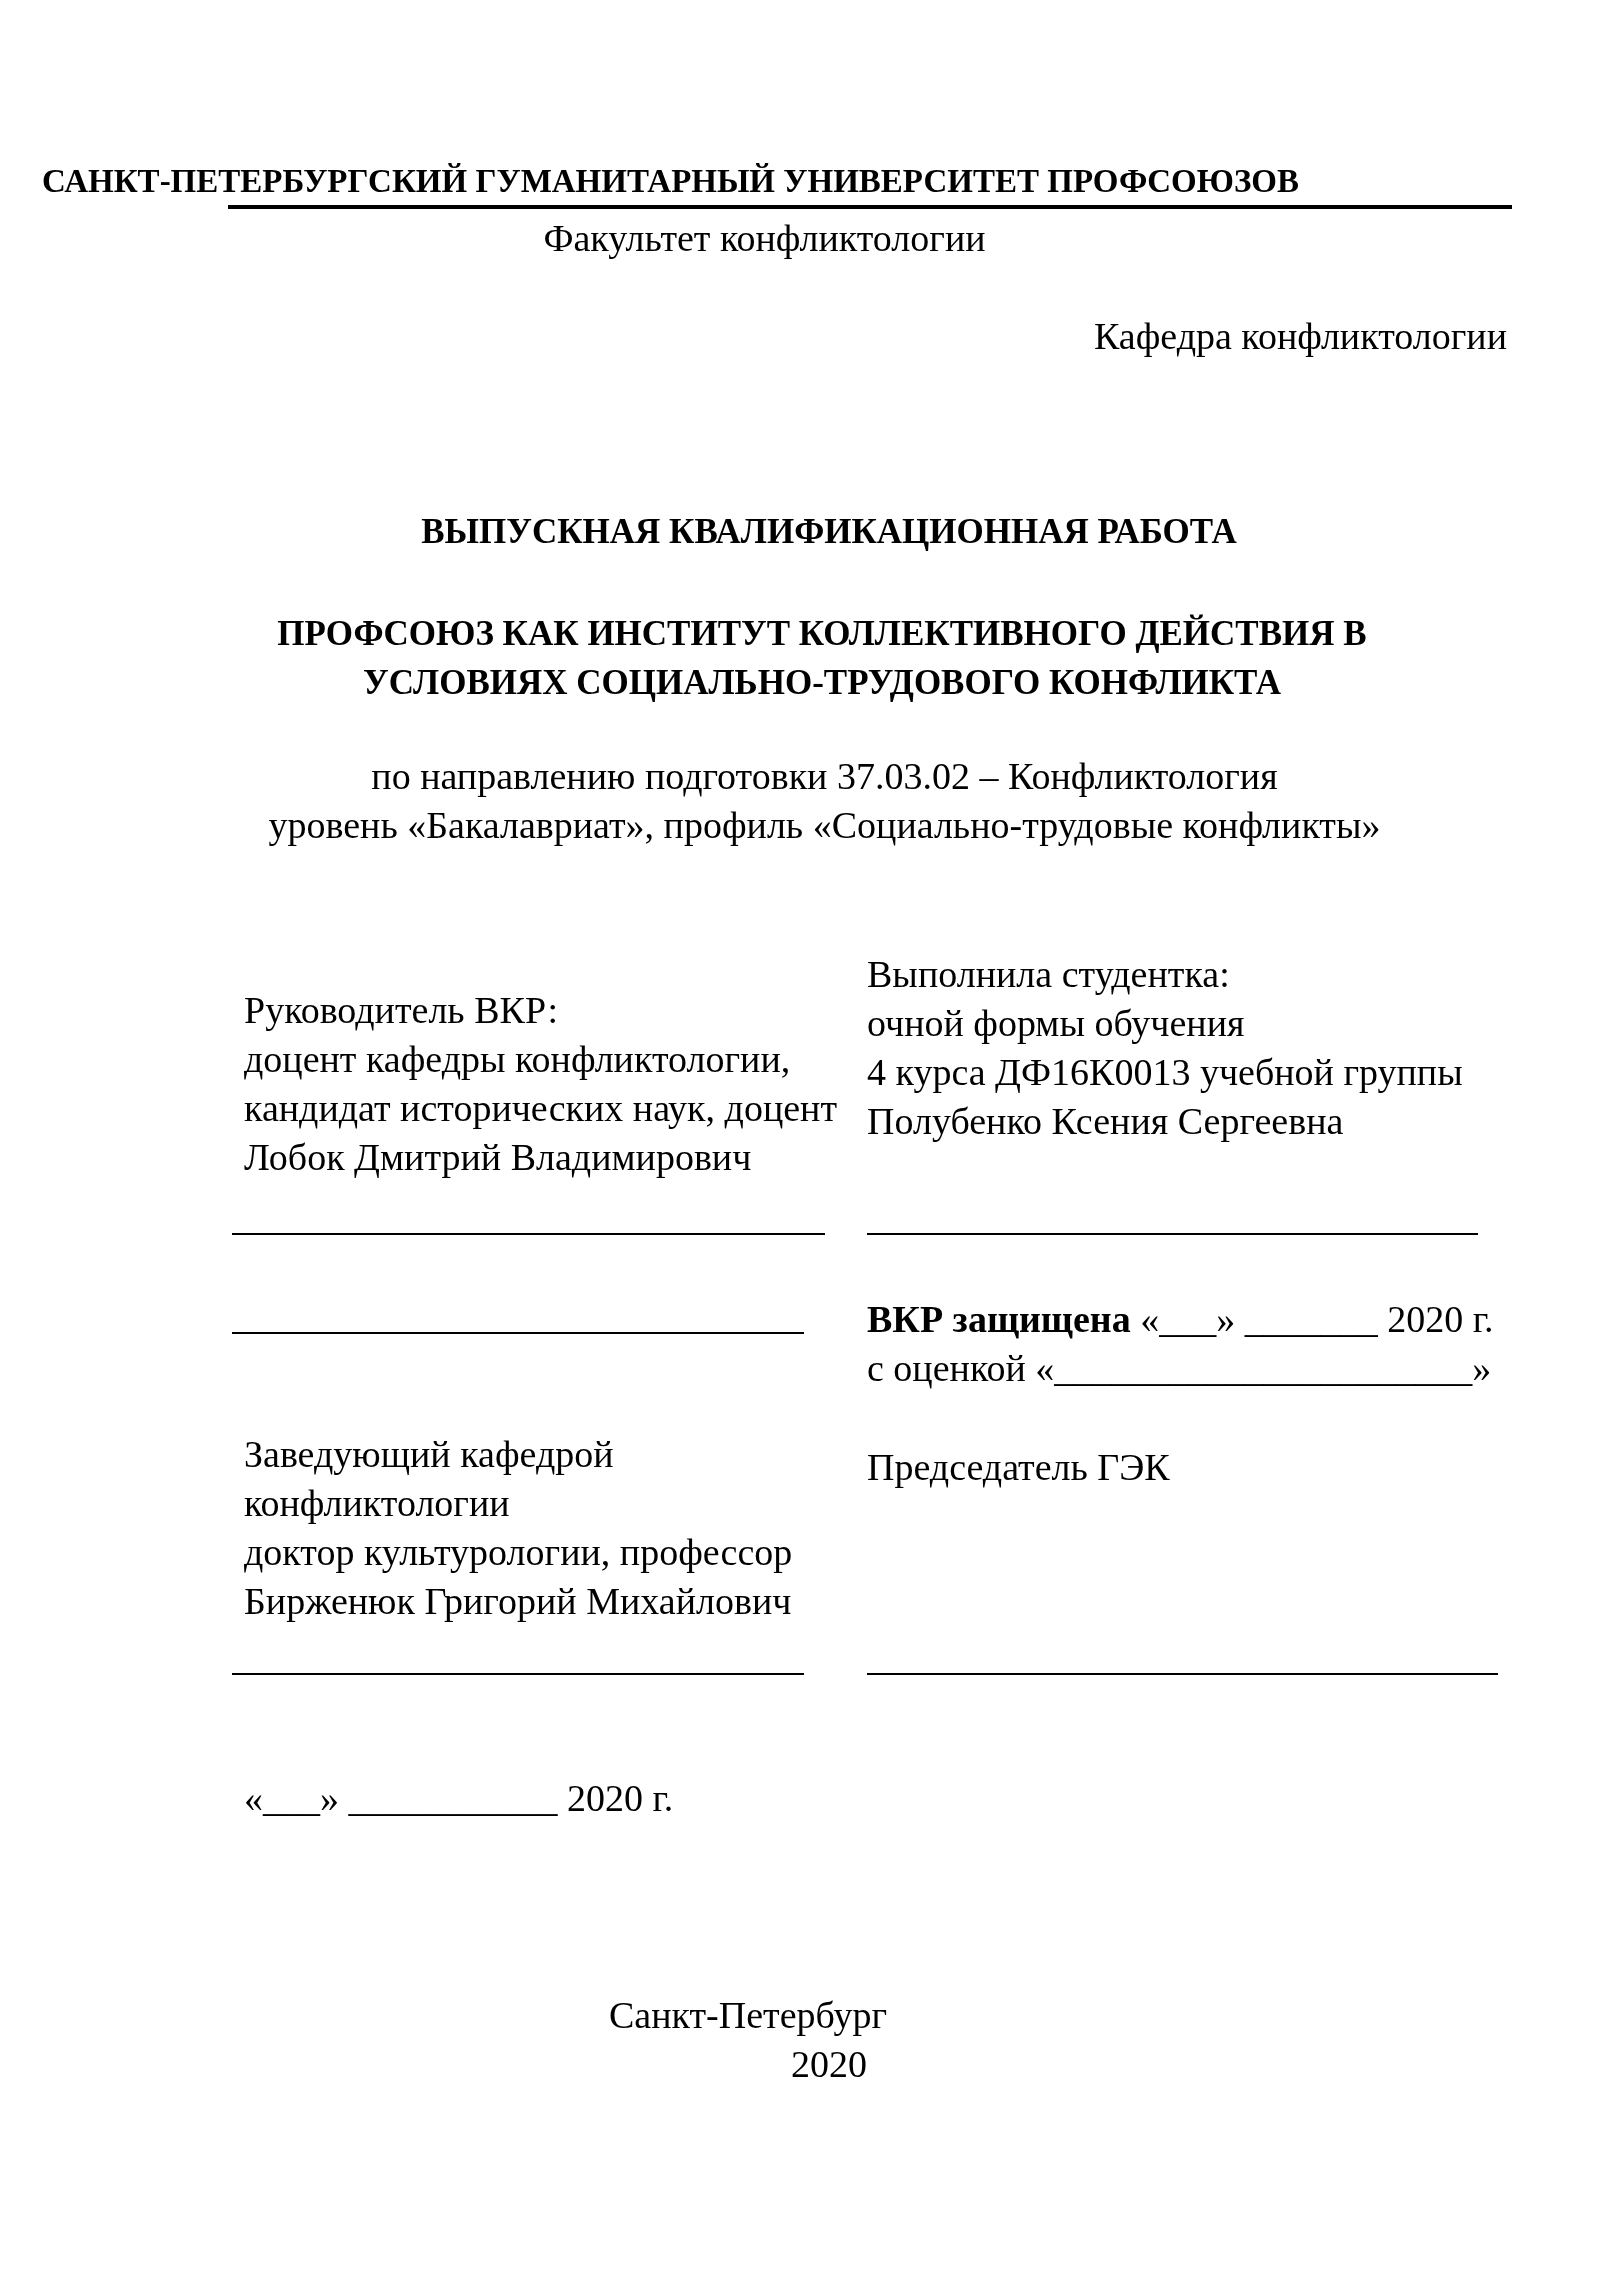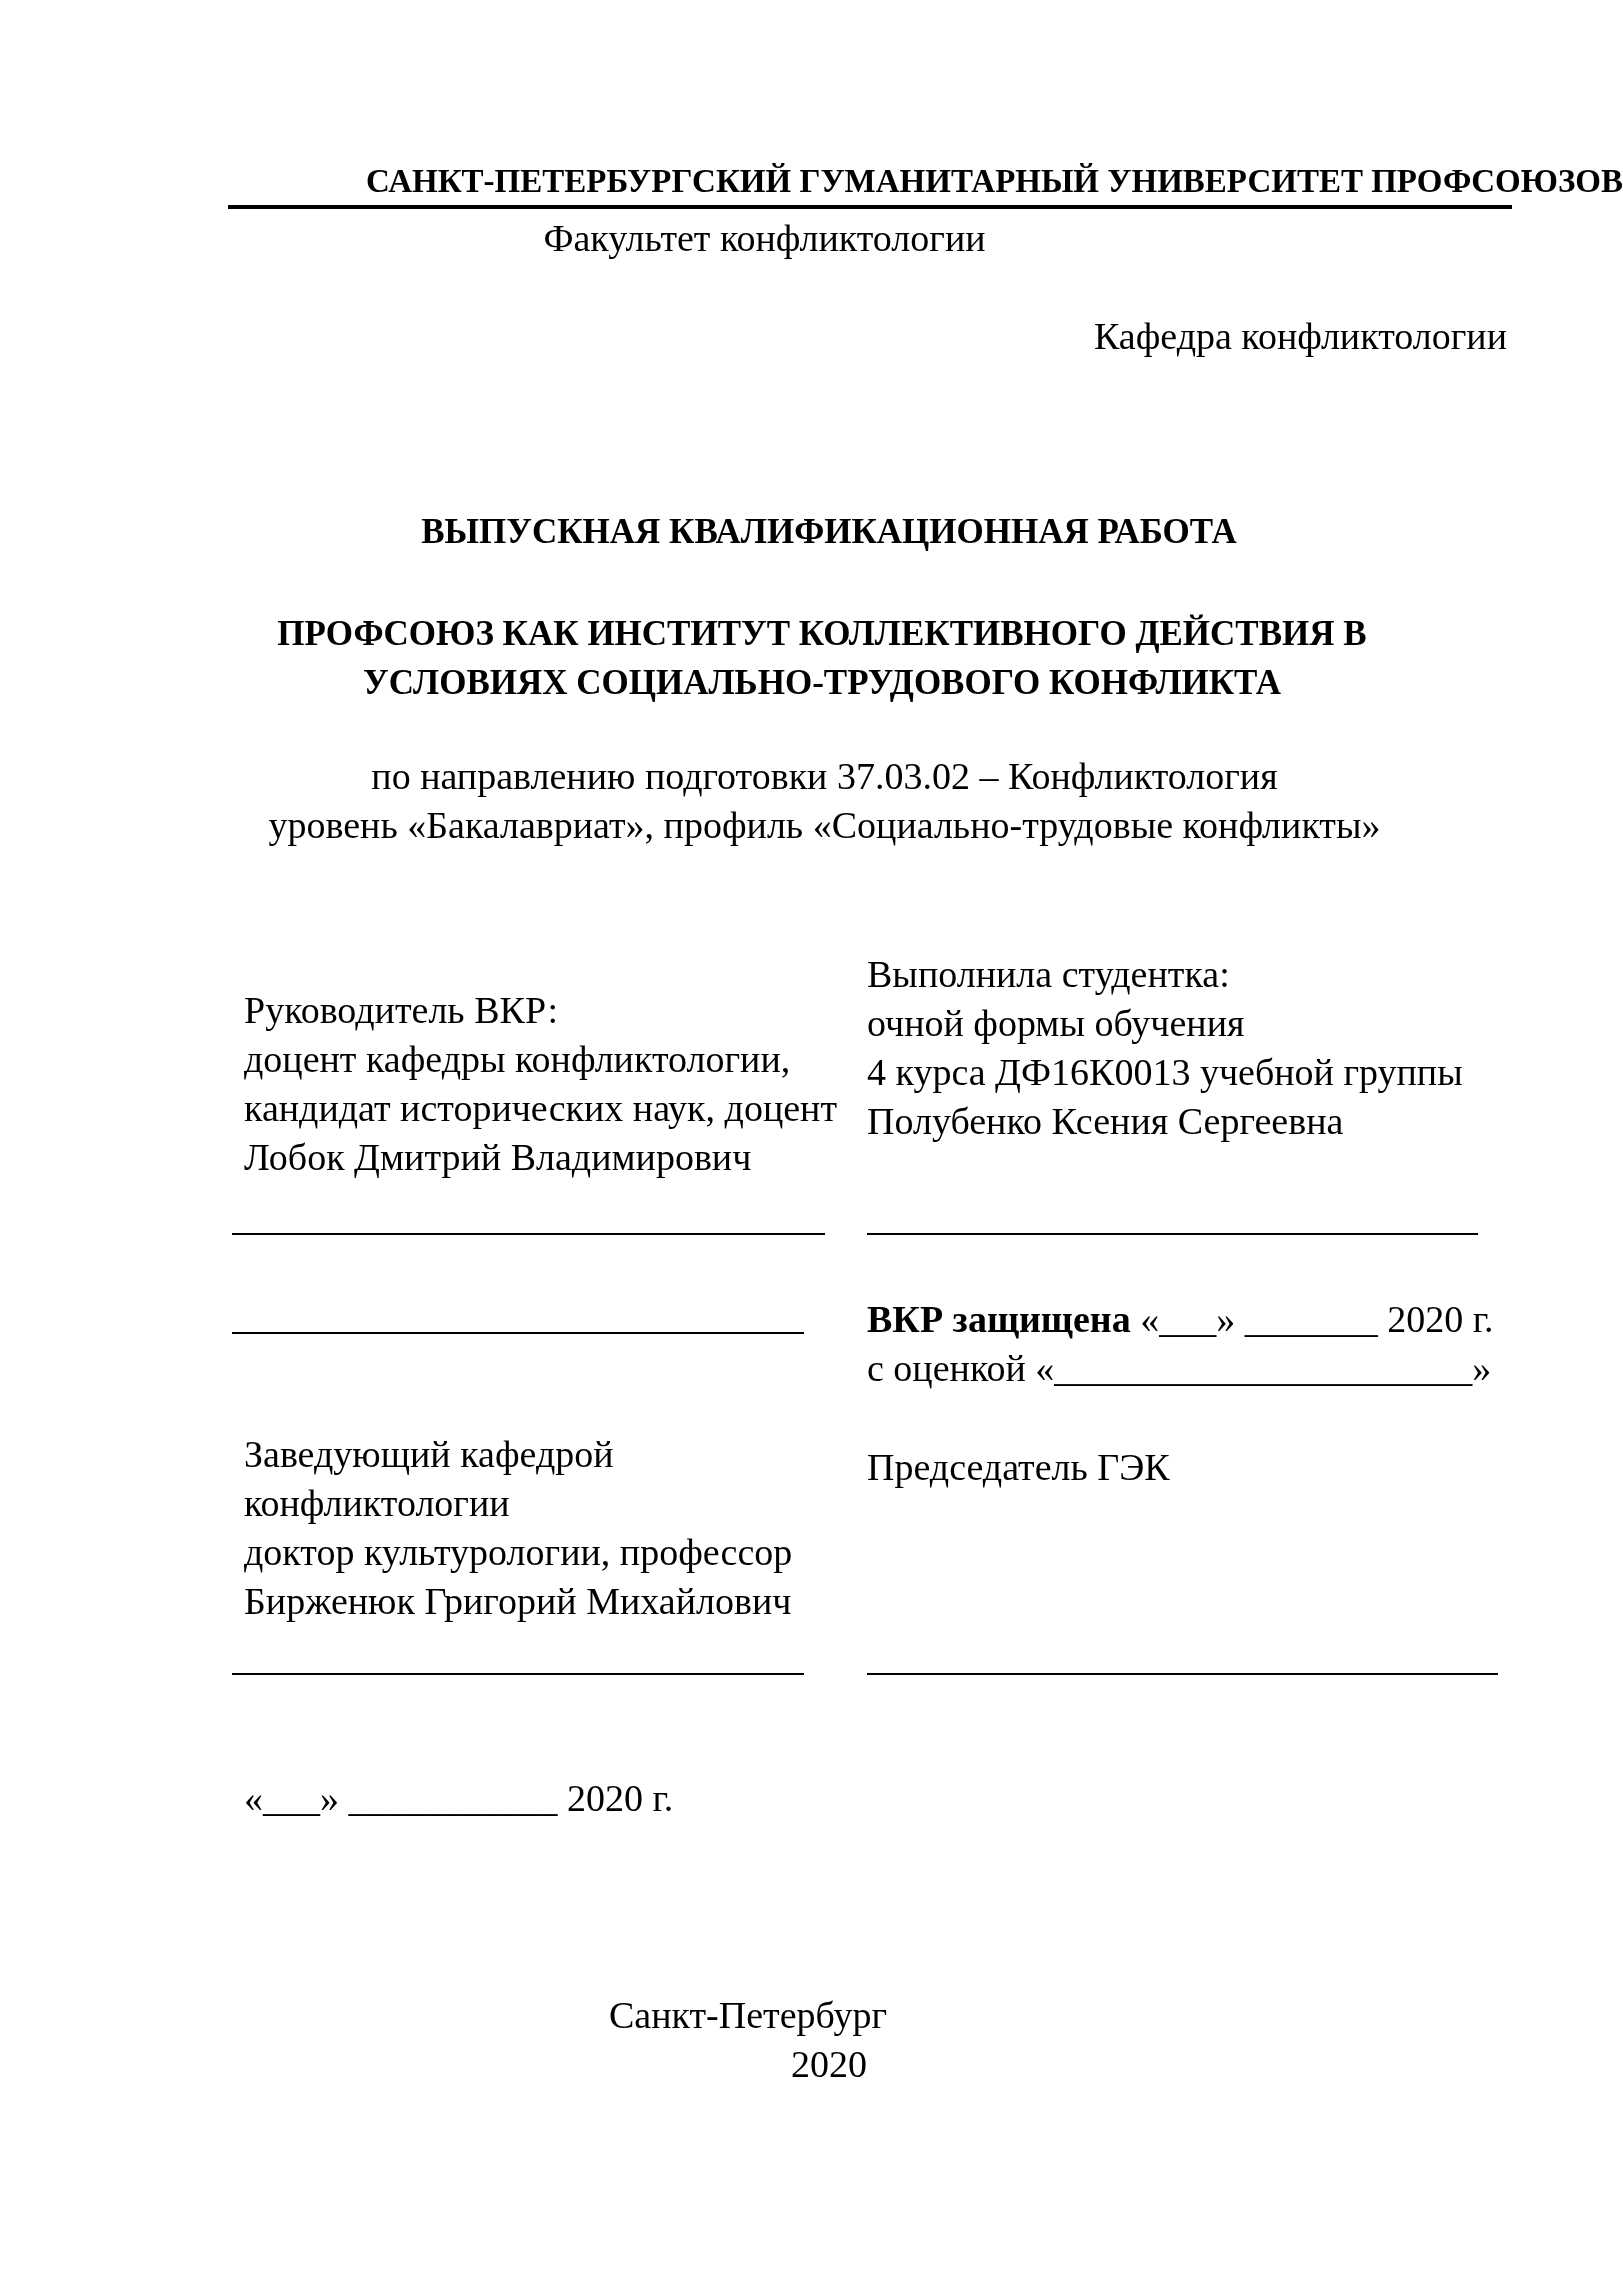--- a/index.html
+++ b/index.html
@@ -1,21 +1,21 @@
 <!DOCTYPE html>
 <html style="font-size:12.6px"><head>
 <meta charset="utf-8">
 <style>
   html, body { margin: 0; padding: 0; background: #ffffff; }
   body { width: 1623px; height: 2295px; position: relative; overflow: hidden;
          font-family: "Liberation Serif", "DejaVu Serif", serif; color: #000; }
   .abs { position: absolute; white-space: nowrap; }
   .f50 { font-size: 38px; line-height: 49px; }
   .bold { font-weight: bold; text-align: center; }
-  #uni { left: 0; width: 1623px; top: 159px; text-align: right; font-size: 33px; font-weight: bold; line-height: 44px; padding-left: 42px; box-sizing: border-box; }
+  #uni { left: 0; width: 1623px; top: 159px; text-align: left; font-size: 33px; font-weight: bold; line-height: 44px; padding-left: 42px; box-sizing: border-box; }
   #rule { left: 228px; top: 205px; width: 1284px; height: 3.9px; background: #000; }
   #faculty { left: 0; width: 1496px; top: 214px; text-align: center; padding-left: 33px; box-sizing: border-box; }
   #dept { right: 116px; top: 312px; }
   #doc-type { left: 0; width: 1623px; top: 507px; text-align: center; font-size: 35px; line-height: 49px; font-weight: bold; padding-left: 35px; box-sizing: border-box; }
   #title { left: 0; width: 1623px; top: 609px; text-align: center; font-size: 35px; line-height: 49px; font-weight: bold; padding-left: 21px; box-sizing: border-box; }
   #title div { white-space: nowrap; }
   #direction { left: 0; width: 1623px; top: 752px; text-align: center; padding-left: 26px; box-sizing: border-box; }
   #direction div { white-space: nowrap; }
   .col-left { left: 244px; margin-top: 36px; }
   .col-right { left: 867px; }

